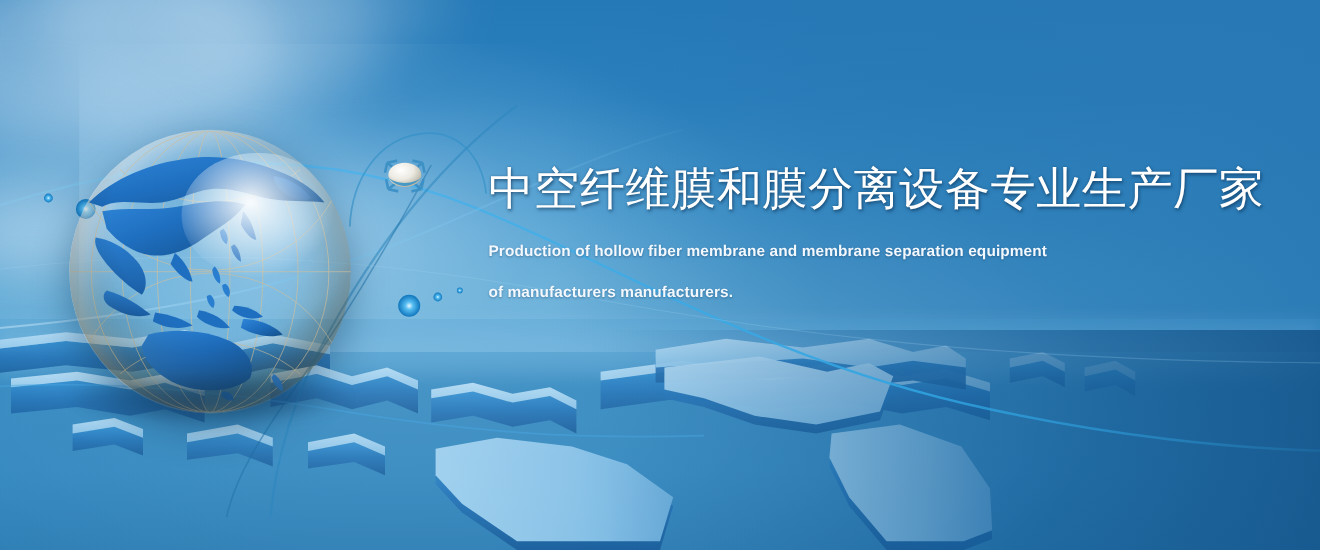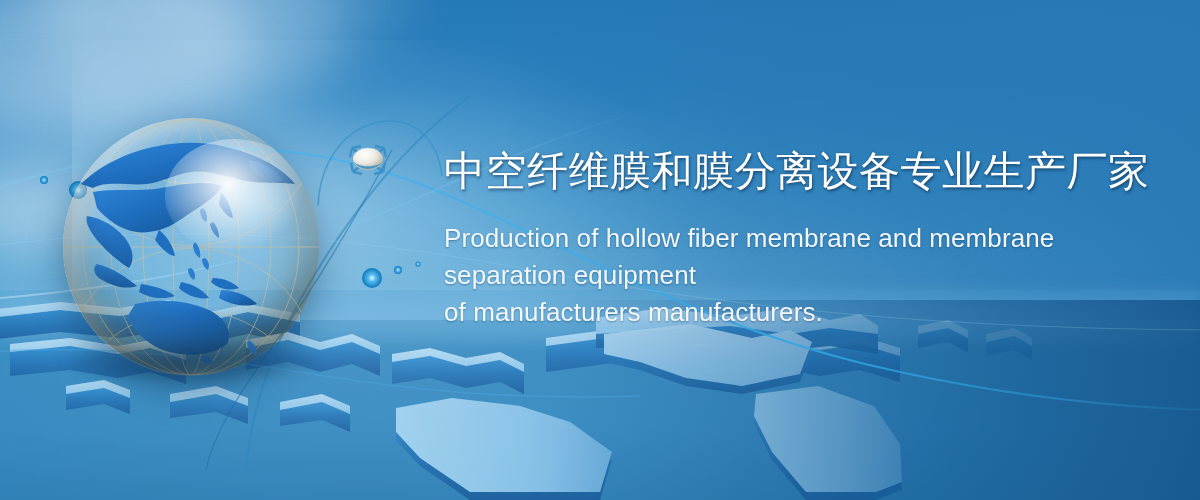--- a/index.html
+++ b/index.html
@@ -106,25 +106,25 @@
     font-size:41px;
     line-height:50px;
     letter-spacing:.5px;
     color:#ffffff;
     font-weight:400;
     white-space:nowrap;
     text-shadow: 1px 2px 3px rgba(8,40,72,.55), 0 0 2px rgba(10,45,80,.35);
     font-family:"DejaVu Sans","Liberation Sans",sans-serif;
   }
   .subline{
-    margin-top:24px;
-    font-size:26px;
+    margin-top:14px;
+    font-size:14px;
     line-height:37px;
     color:#f2f8fd;
-    font-weight:400;
+    font-weight:700;
     letter-spacing:.1px;
     max-width:735px;
     text-shadow: 0 1px 2px rgba(10,48,85,.42);
   }
 </style>
 </head>
 <body>
 
 <div class="banner">
 

